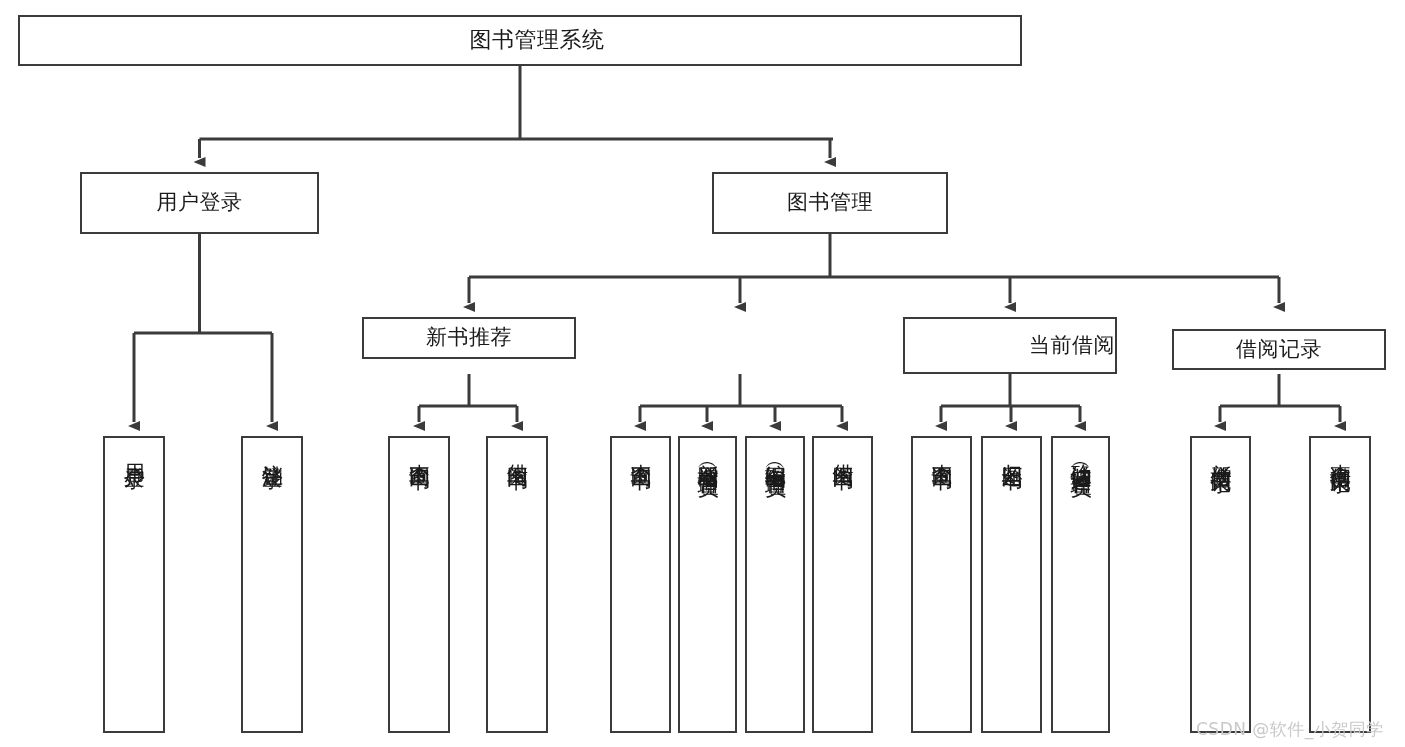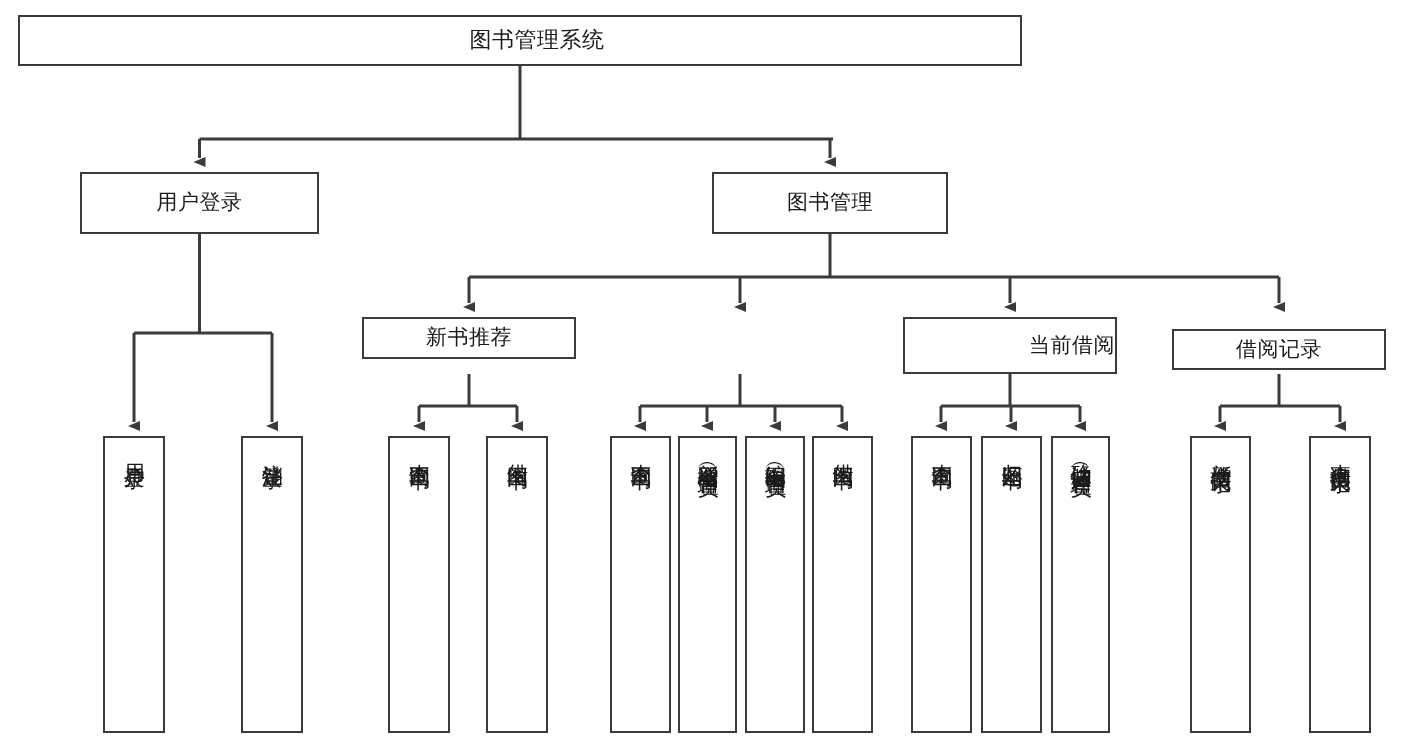--- a/index.html
+++ b/index.html
@@ -179,14 +179,15 @@
   <div class="node vert" style="left: 1051px; top: 436px; width: 59px; height: 297px;">
     <span class="label">确认归还（管理员）</span>
   </div>
   <div class="node vert" style="left: 1190px; top: 436px; width: 61px; height: 297px;">
     <span class="label">新增借阅记录</span>
   </div>
   <div class="node vert" style="left: 1309px; top: 436px; width: 62px; height: 297px;">
     <span class="label">查询借阅记录</span>
   </div>
 
+  <div class="watermark" style="left: 1196px; top: 718px; color: rgb(201, 201, 201);">CSDN @软件_小贺同学</div>
 
 </div>
 
 </body></html>

